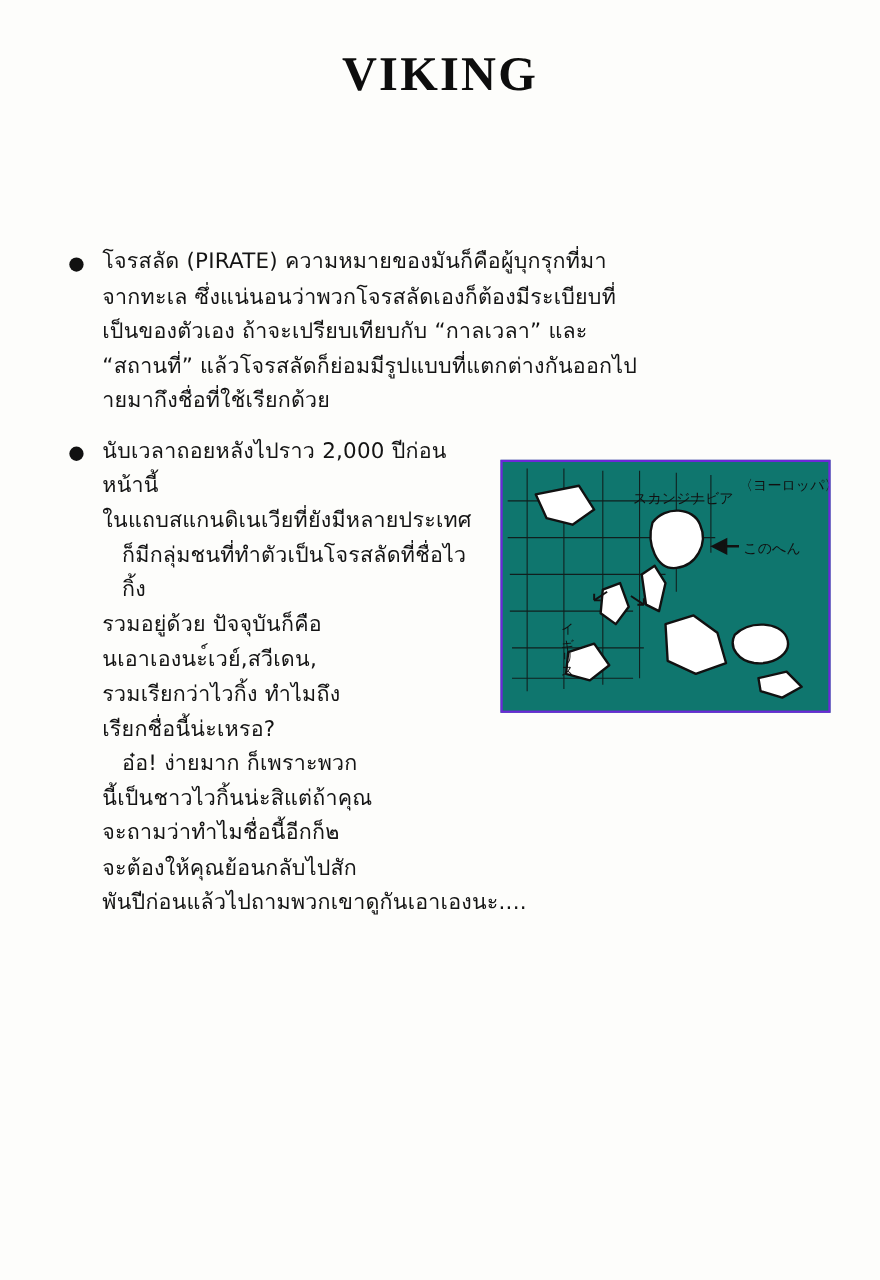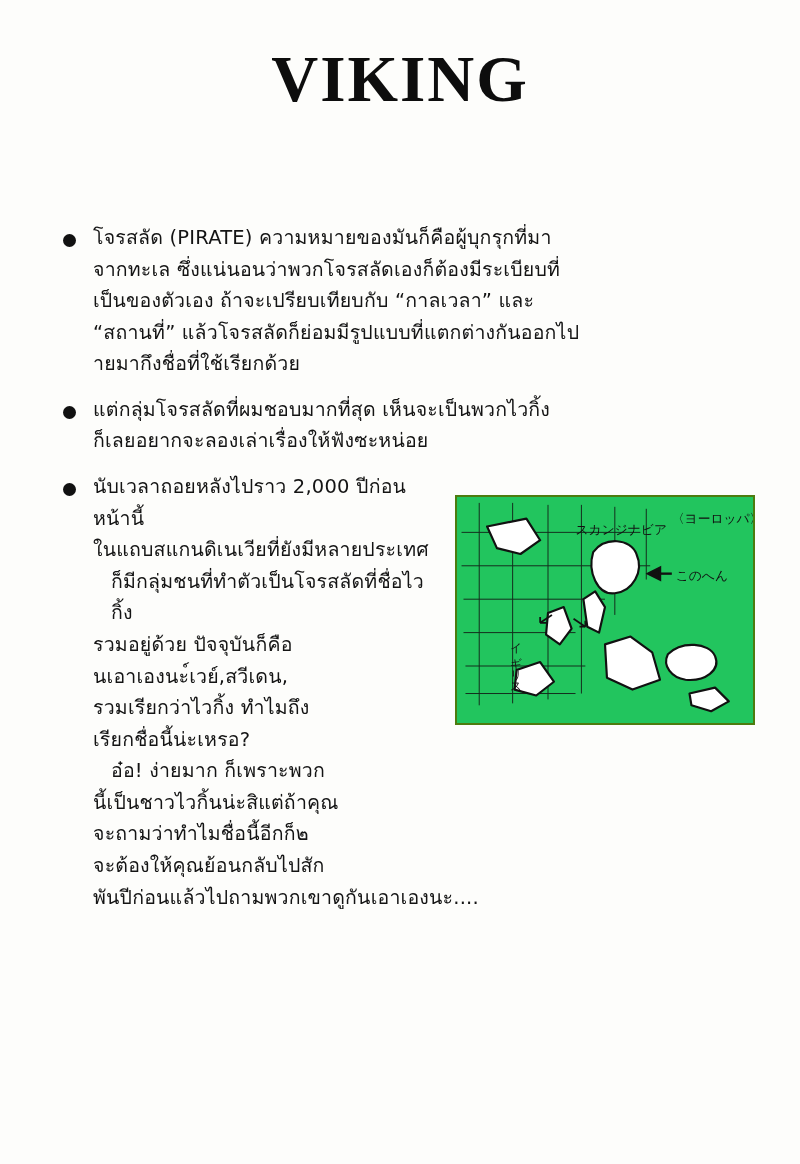--- a/index.html
+++ b/index.html
@@ -24,21 +24,21 @@
 
   
   .title {
     position: absolute;
     top: 42px;
     left: 0;
     width: 100%;
     text-align: center;
     font-family: "Liberation Serif", serif;
     font-weight: bold;
-    font-size: 65px;
+    font-size: 44px;
     letter-spacing: 2px;
     color: #0d0d0d;
   }
 
   
   .content {
     position: absolute;
     top: 222px;
     left: 55px;
     width: 700px;
@@ -77,22 +77,22 @@
     width: 300px;
     height: 230px;
     margin: 24px 0 6px 18px;
     position: relative;
   }
 
   
   .art-frame {
     position: absolute;
     inset: 0;
-    border: 2px solid #4d7c0f;
-    background: #22c55e;
+    border: 2px solid #6d28d9;
+    background: #0f766e;
   }
   .art-svg { display: block; width: 100%; height: 100%; }
 
   .clearfix::after { content: ""; display: block; clear: both; }
 </style>
 </head>
 <body>
 
 <div class="page">
 
@@ -104,27 +104,20 @@
       <span class="bullet-dot"></span>
       <div class="para">
         <span class="ln">โจรสลัด (PIRATE) ความหมายของมันก็คือผู้บุกรุกที่มา</span>
         <span class="ln">จากทะเล ซึ่งแน่นอนว่าพวกโจรสลัดเองก็ต้องมีระเบียบที่</span>
         <span class="ln">เป็นของตัวเอง ถ้าจะเปรียบเทียบกับ “กาลเวลา” และ</span>
         <span class="ln">“สถานที่” แล้วโจรสลัดก็ย่อมมีรูปแบบที่แตกต่างกันออกไป</span>
         <span class="ln">ายมากึงชื่อที่ใช้เรียกด้วย</span>
       </div>
     </div>
 
-    <div class="bullet-block">
-      <span class="bullet-dot"></span>
-      <div class="para">
-        <span class="ln">แต่กลุ่มโจรสลัดที่ผมชอบมากที่สุด  เห็นจะเป็นพวกไวกิ้ง</span>
-        <span class="ln">ก็เลยอยากจะลองเล่าเรื่องให้ฟังซะหน่อย</span>
-      </div>
-    </div>
 
     <div class="wrap-block clearfix">
       <span class="bullet-dot"></span>
 
       <div class="float-art">
         <div class="art-frame">
           <svg class="art-svg" viewBox="0 0 300 230">
 
             <g stroke="#111" stroke-width="1" fill="none" opacity="0.85">
               <path d="M4 36 H186"></path>

